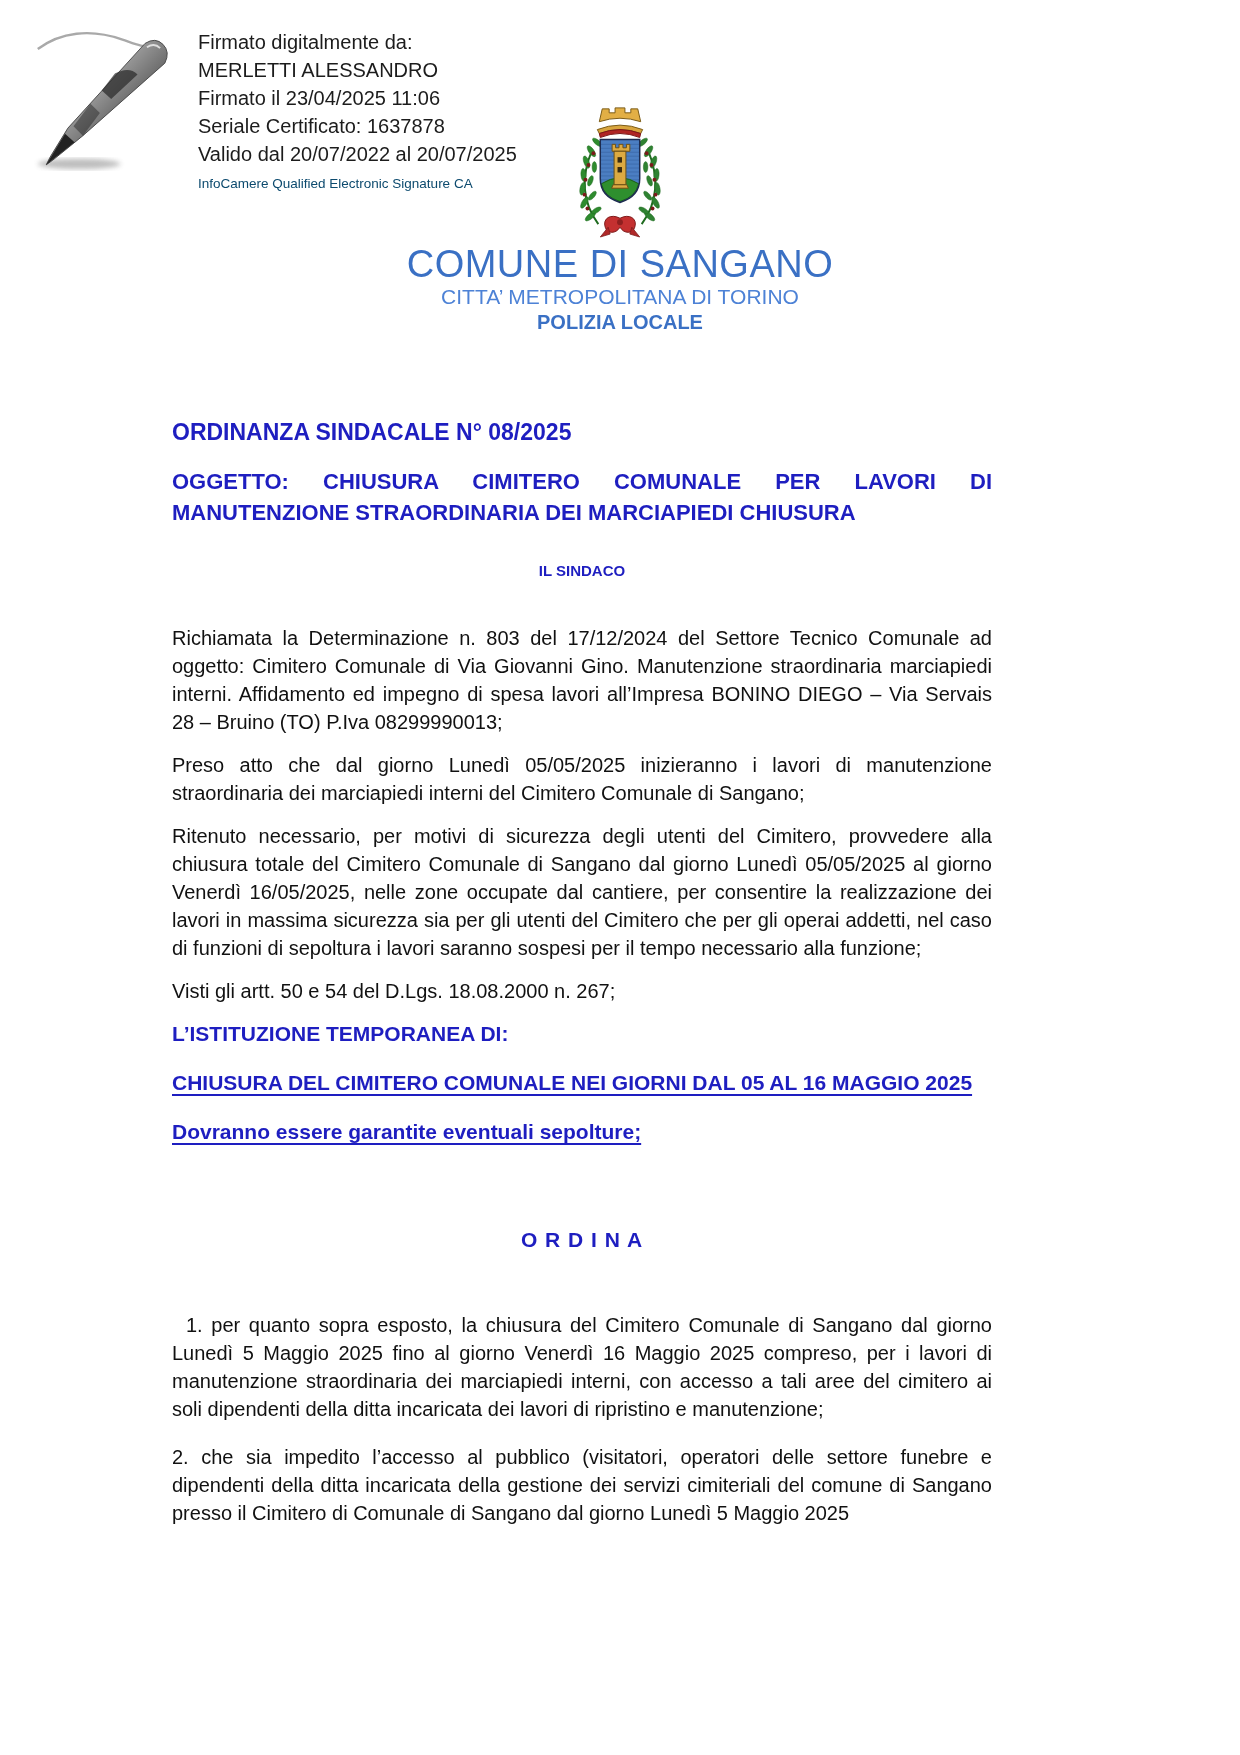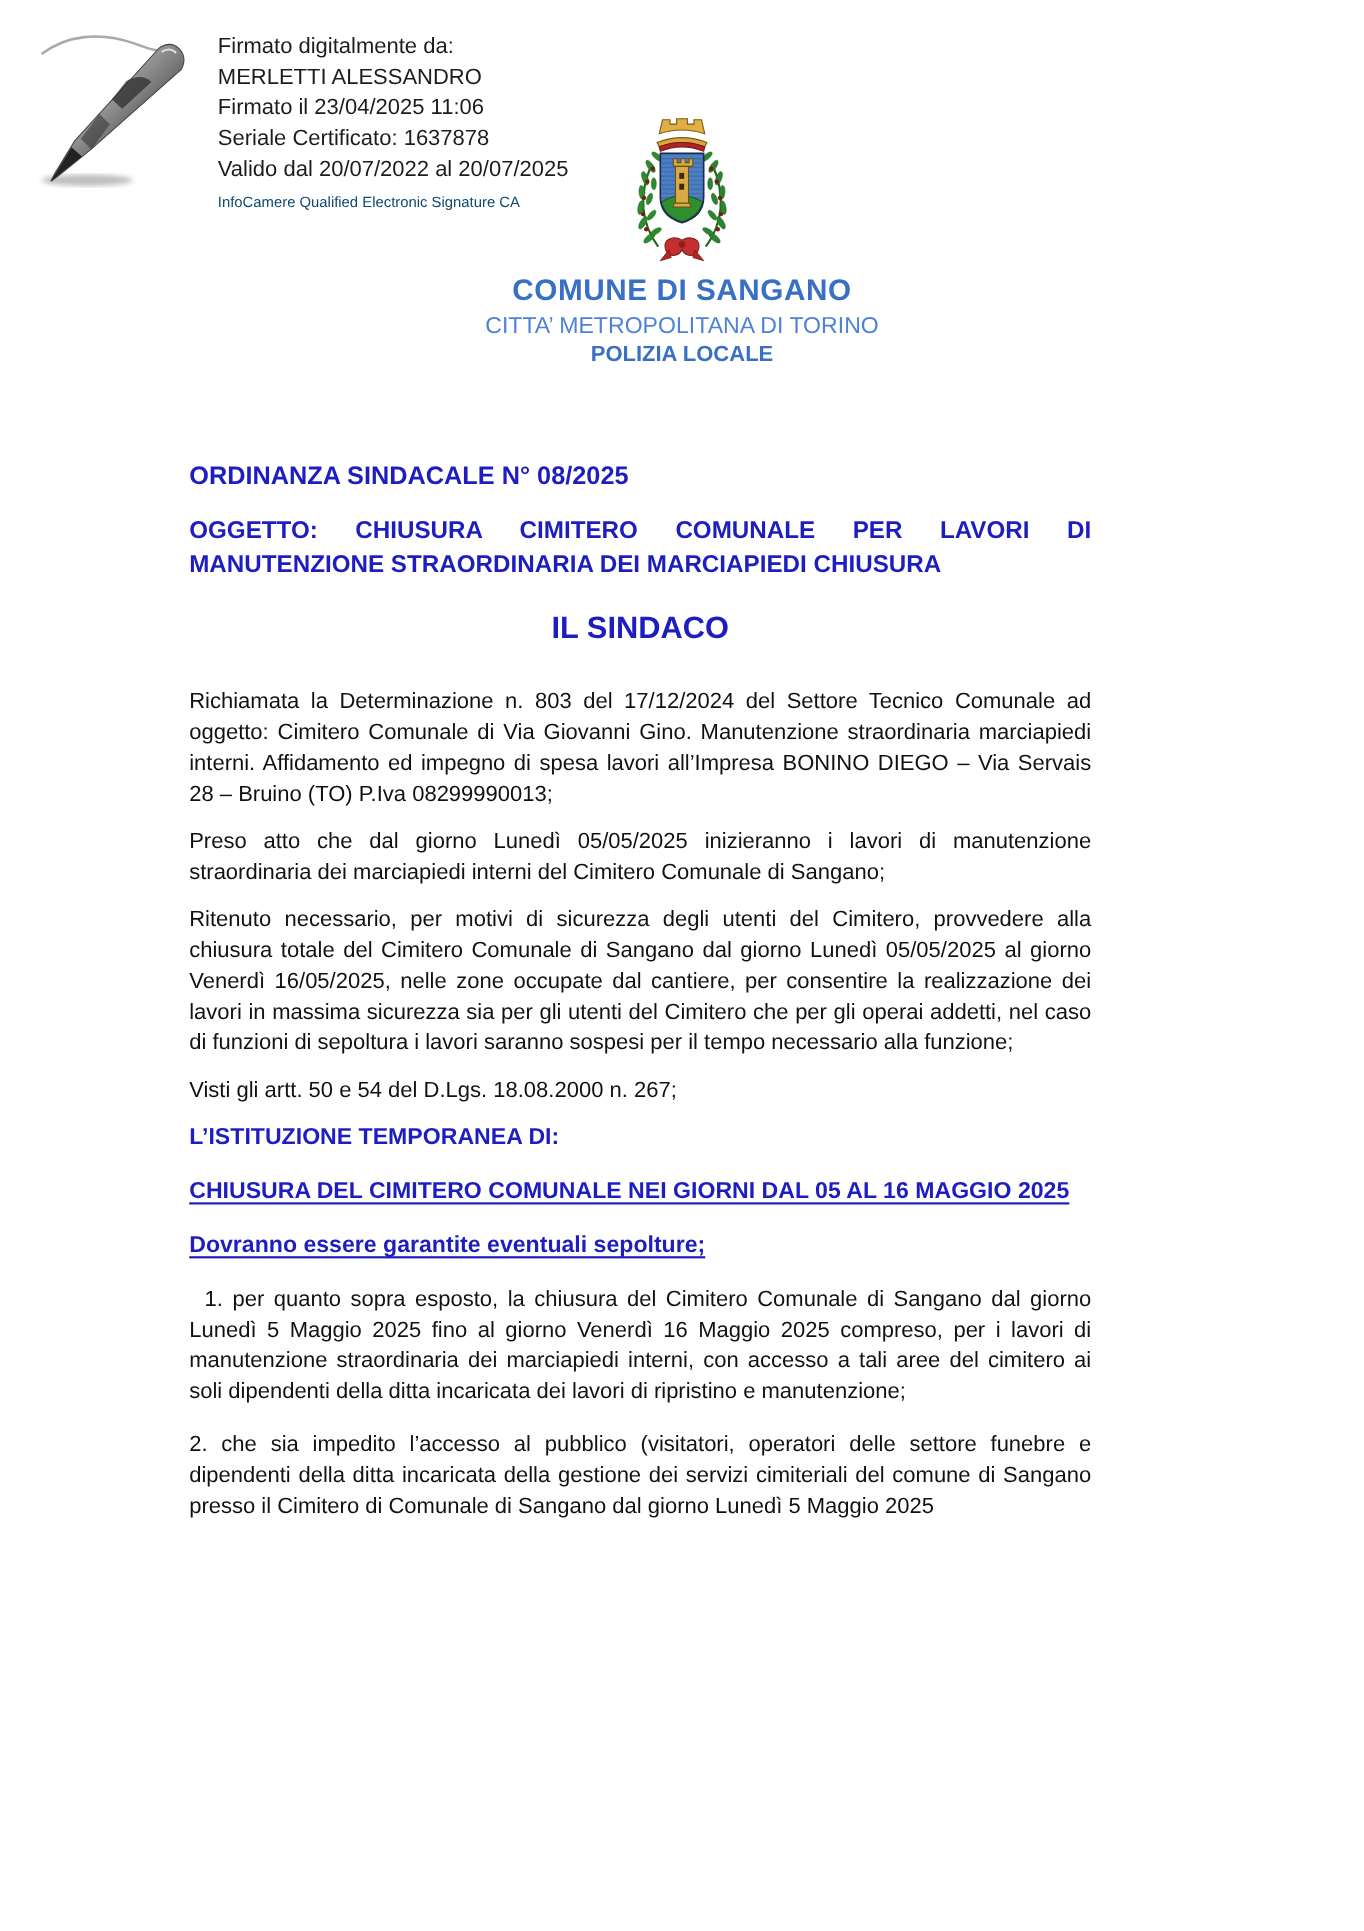--- a/index.html
+++ b/index.html
@@ -13,29 +13,29 @@
   }
   
   .sig-block{position:absolute;left:34px;top:22px;display:flex;align-items:flex-start;}
   .pen-wrap{width:160px;height:152px;flex:0 0 auto;}
   .sig-text{margin-left:4px;padding-top:6px;}
   .sig-line{font-size:20px;line-height:28px;color:#1c1c1c;white-space:nowrap;}
   .sig-ca{font-size:13.5px;line-height:16px;margin-top:8px;color:#0c4a6e;white-space:nowrap;}
   
   .header{padding-top:100px;text-align:center;}
   .crest{display:block;margin:0 auto;}
-  .muni-title{font-size:27px;line-height:36px;font-weight:bold;color:var(--header-blue,#3a70c4);letter-spacing:.5px;margin-top:8px;}
+  .muni-title{font-size:38px;line-height:36px;font-weight:normal;color:var(--header-blue,#3a70c4);letter-spacing:.5px;margin-top:8px;}
   .muni-sub{font-size:21px;line-height:24px;color:var(--subtitle-blue,#4d82d6);margin-top:3px;}
   .muni-dept{font-size:20px;line-height:23px;font-weight:bold;color:var(--header-blue,#3a70c4);margin-top:2px;}
   
   .content{margin-left:172px;width:820px;}
   .ord-title{margin:84px 0 0;font-size:23px;line-height:28px;font-weight:bold;color:var(--accent-blue,#1e1ec0);}
   .subject{margin-top:20px;font-size:22px;line-height:31px;font-weight:bold;color:var(--accent-blue,#1e1ec0);}
   .justify-full{text-align:justify;text-align-last:justify;}
-  .role{margin-top:30px;text-align:center;font-size:28px;line-height:26px;font-weight:bold;color:var(--accent-blue,#1e1ec0);}
+  .role{margin-top:30px;text-align:center;font-size:15px;line-height:26px;font-weight:bold;color:var(--accent-blue,#1e1ec0);}
   .body-p{margin:0 0 15px;font-size:20px;line-height:28px;text-align:justify;color:var(--body-text,#111111);}
   .first-recital{margin-top:40px;}
   .center-heading{text-align:center;font-size:21px;line-height:26px;font-weight:bold;color:var(--accent-blue,#1e1ec0);letter-spacing:1px;}
   .dispone{margin:53px 0 30px;}
   .ordina{margin:82px 0 58px;}
   .blue-strong{font-size:21px;line-height:27px;font-weight:bold;color:var(--accent-blue,#1e1ec0);margin:0 0 22px;}
   .u-line{text-decoration:underline;text-decoration-thickness:2px;text-underline-offset:4px;}
   .order-1{text-indent:14px;margin-bottom:20px;}
 </style>
 </head>
@@ -190,18 +190,19 @@
     <p class="body-p first-recital">Richiamata la Determinazione n. 803 del 17/12/2024 del Settore Tecnico Comunale ad oggetto: Cimitero Comunale di Via Giovanni Gino. Manutenzione straordinaria marciapiedi interni. Affidamento ed impegno di spesa lavori all’Impresa BONINO DIEGO – Via Servais 28 – Bruino (TO) P.Iva 08299990013;</p>
     <p class="body-p">Preso atto che dal giorno Lunedì 05/05/2025 inizieranno i lavori di manutenzione straordinaria dei marciapiedi interni del Cimitero Comunale di Sangano;</p>
     <p class="body-p">Ritenuto necessario, per motivi di sicurezza degli utenti del Cimitero, provvedere alla chiusura totale del Cimitero Comunale di Sangano dal giorno Lunedì 05/05/2025 al giorno Venerdì 16/05/2025, nelle zone occupate dal cantiere, per consentire la realizzazione dei lavori in massima sicurezza sia per gli utenti del Cimitero che per gli operai addetti, nel caso di funzioni di sepoltura i lavori saranno sospesi per il tempo necessario alla funzione;</p>
     <p class="body-p">Visti gli artt. 50 e 54 del D.Lgs. 18.08.2000 n. 267;</p>
 
 
     <p class="blue-strong">L’ISTITUZIONE TEMPORANEA DI:</p>
     <p class="blue-strong u-line">CHIUSURA DEL CIMITERO COMUNALE NEI GIORNI DAL 05 AL 16 MAGGIO 2025</p>
     <p class="blue-strong u-line">Dovranno essere garantite eventuali sepolture;</p>
 
+    <div class="center-heading ordina">O R D I N A</div>
 
     <p class="body-p order-1">1. per quanto sopra esposto, la chiusura del Cimitero Comunale di Sangano dal giorno Lunedì 5 Maggio 2025 fino al giorno Venerdì 16 Maggio 2025 compreso, per i lavori di manutenzione straordinaria dei marciapiedi interni, con accesso a tali aree del cimitero ai soli dipendenti della ditta incaricata dei lavori di ripristino e manutenzione;</p>
     <p class="body-p">2. che sia impedito l’accesso al pubblico (visitatori, operatori delle settore funebre e dipendenti della ditta incaricata della gestione dei servizi cimiteriali del comune di Sangano presso il Cimitero di Comunale di Sangano dal giorno Lunedì 5 Maggio 2025</p>
   </div>
 
 </div>
 
 </body></html>

